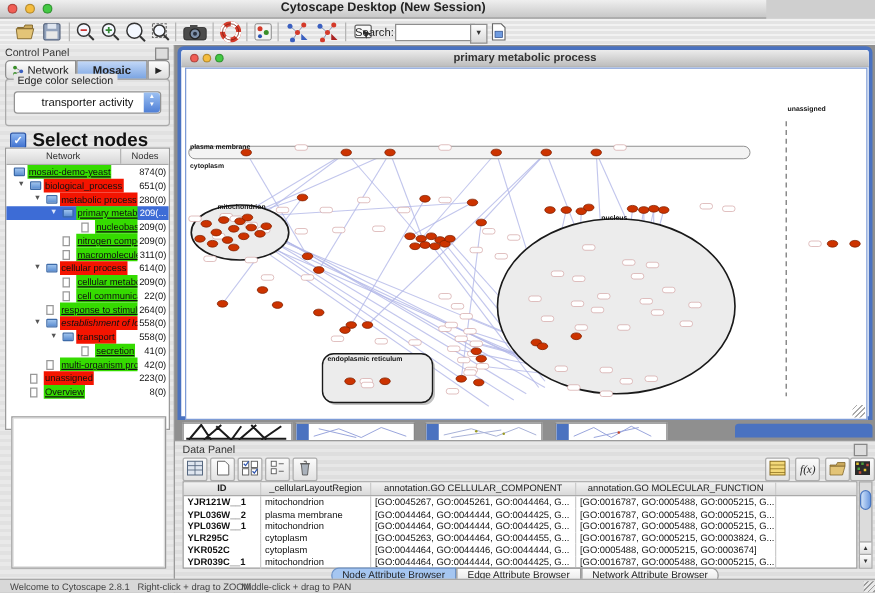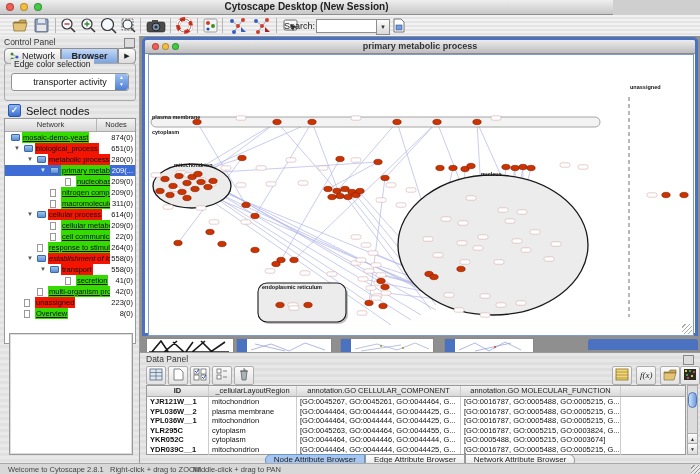--- a/index.html
+++ b/index.html
@@ -33,21 +33,21 @@
   .cptab.arrow{flex:0 0 16px;border-radius:0 4px 4px 0;font-size:7px;}
   #groupbox{position:absolute;left:4px;top:27px;width:130px;height:36px;border:1px solid #aaa;border-radius:3px;}
   #groupbox .legend{position:absolute;left:6px;top:-5px;background:#e6e6e6;padding:0 3px;font-size:8.5px;color:#222;}
   #combo{position:absolute;left:6px;top:9px;width:116px;height:16px;background:#fff;border:1px solid #939393;border-radius:3px;
          font-size:9px;color:#111;display:flex;align-items:center;justify-content:center;}
   #combo .cap{position:absolute;right:0;top:0;width:13px;height:100%;border-radius:0 3px 3px 0;
               background:linear-gradient(#9dc1f2,#4f7fd6);color:#fff;font-size:5px;line-height:7px;text-align:center;}
   #chkrow{position:absolute;left:8px;top:68px;display:flex;align-items:center;}
   #chk{width:11px;height:11px;border-radius:2px;background:linear-gradient(#8cb6f3,#3d6fce);border:1px solid #2a55a8;
        color:#fff;font-size:9px;line-height:10px;text-align:center;font-weight:bold;}
-  #chkrow span.lab{font-size:11px;color:#111;margin-left:5px;}
+  #chkrow span.lab{font-size:15px;color:#111;margin-left:5px;font-weight:bold;}
   #tree{position:absolute;left:4px;top:82px;width:132px;height:226px;background:#fff;border:1px solid #9a9a9a;box-sizing:border-box;overflow:hidden;}
   #treehead{height:12px;background:linear-gradient(#f4f4f4,#d7d7d7);border-bottom:1px solid #aaa;display:flex;font-size:7.5px;color:#333;}
   #treehead .c1{flex:1;text-align:center;border-right:1px solid #b5b5b5;line-height:11px;}
   #treehead .c2{width:38px;text-align:center;line-height:11px;}
   .trow{position:relative;height:11px;font-size:7.5px;white-space:nowrap;}
   .trow.sel{background:#3d6cd6;}
   .trow .arr{position:absolute;top:2px;font-size:6px;color:#555;}
   .trow.sel .arr{color:#dce6fa;}
   .tico{position:absolute;top:2px;width:9px;height:7px;}
   .fold{background:linear-gradient(#9ec3ee,#5c8ed2);border:1px solid #3c6aa8;border-radius:1px;box-sizing:border-box;}
@@ -204,21 +204,21 @@
       <div class="cptab first">
         <svg width="9" height="9" viewBox="0 0 9 9">
             <path d="M2 2l5 3M2 7l5-2" stroke="#888" stroke-width=".7"></path>
             <circle cx="2" cy="2" r="1.5" fill="#3a8f2a"></circle>
             <circle cx="7" cy="5" r="1.5" fill="#3a5fc0"></circle>
             <circle cx="2" cy="7" r="1.5" fill="#3a8f2a"></circle>
           </svg>
         <span style="margin-left:3px">Network</span>
       </div>
       <div class="cptab sel">
-          <span>Browser</span>
+          <span>Mosaic</span>
         </div>
       <div class="cptab arrow">▶</div>
     </div>
     <div id="groupbox">
       <div class="legend">Edge color selection</div>
       <div id="combo">
         <span>transporter activity</span>
         <div class="cap">▲<br>▼</div>
       </div>
     </div>

